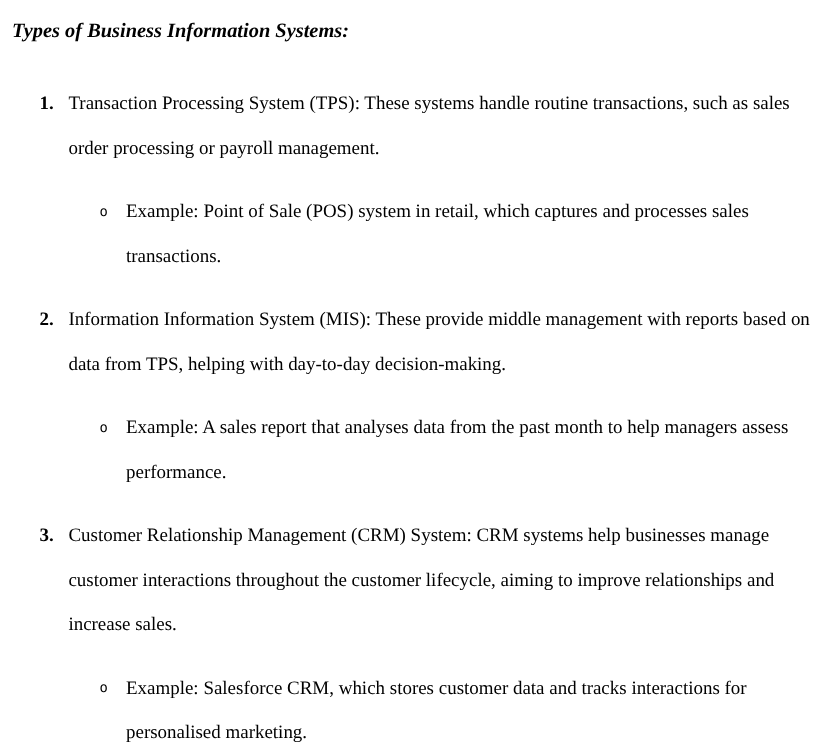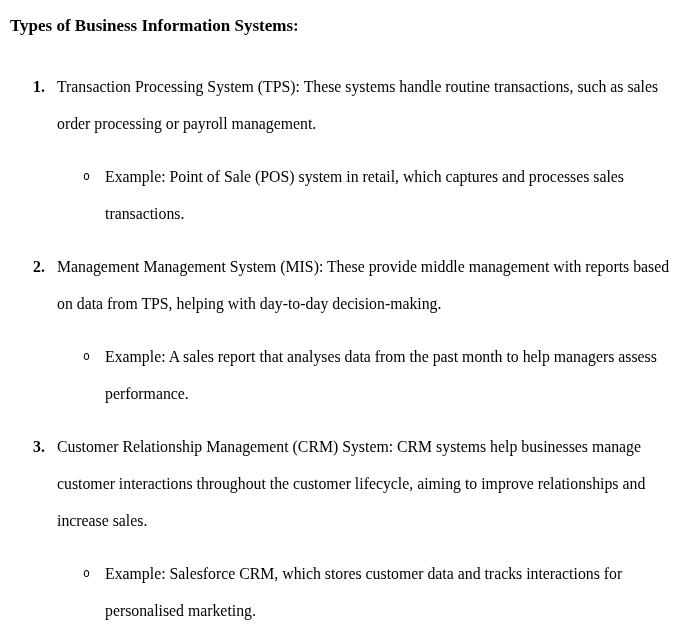--- a/index.html
+++ b/index.html
@@ -17,20 +17,21 @@
     font-family: "Liberation Serif", "DejaVu Serif", serif;
     font-size: 15.8px;
     padding: 13px 8px 0 10px;
     overflow: hidden;
   }
   .doc-heading {
     font-size: 17px;
     font-weight: bold;
     line-height: 26px;
     margin: 0 0 29px 0;
+    font-style: italic;
   }
   .num-para {
     position: relative;
     padding-left: 47px;
     max-width: 619px;
     box-sizing: content-box;
     line-height: 37px;
     margin: 0 0 16px 0;
   }
   .num-para .list-number {
@@ -70,21 +71,21 @@
   <div class="num-para">
     <span class="list-number">1.</span><span class="bold">Transaction Processing System (TPS):</span>
     <span>These systems handle routine transactions, such as sales order processing or payroll management.</span>
   </div>
   <div class="example-para">
     <span class="bullet">o</span><span class="bold">Example:</span>
     <span>Point of Sale (POS) system in retail, which captures and processes sales transactions.</span>
   </div>
 
   <div class="num-para">
-    <span class="list-number">2.</span><span class="bold">Management Management System (MIS):</span>
+    <span class="list-number">2.</span><span class="bold">Information Information System (MIS):</span>
     <span>These provide middle management with reports based on data from TPS, helping with day-to-day decision-making.</span>
   </div>
   <div class="example-para">
     <span class="bullet">o</span><span class="bold">Example:</span>
     <span>A sales report that analyses data from the past month to help managers assess performance.</span>
   </div>
 
   <div class="num-para">
     <span class="list-number">3.</span><span class="bold">Customer Relationship Management (CRM) System:</span>
     <span>CRM systems help businesses manage customer interactions throughout the customer lifecycle, aiming to improve relationships and increase sales.</span>

